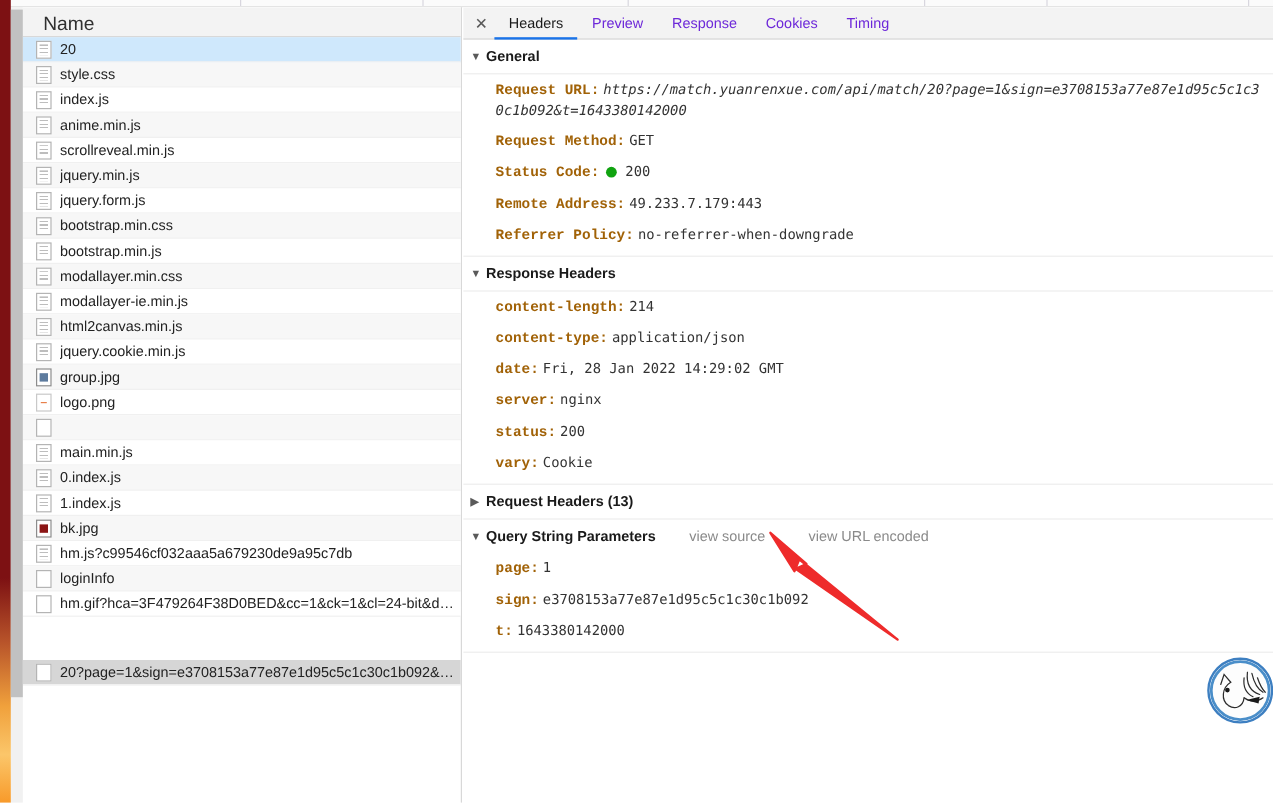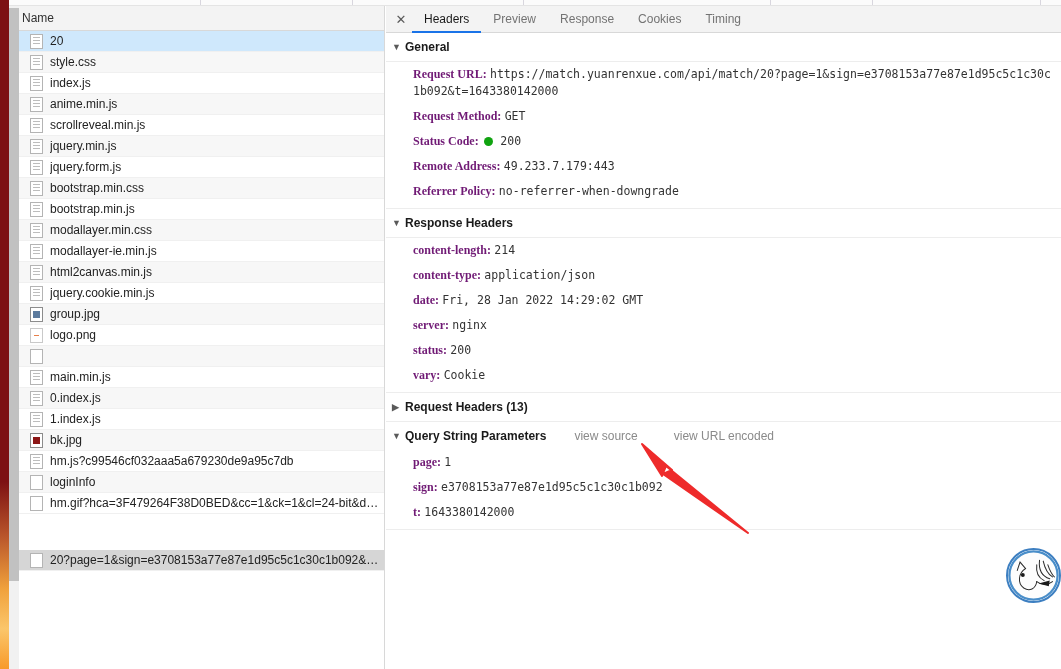--- a/index.html
+++ b/index.html
@@ -66,23 +66,23 @@
     width: 366px; height: 663px;
     background: #ffffff;
     border-right: 1px solid #d8d8d8;
     overflow: hidden;
   }
   .list-header {
     height: 25px;
     background: #f3f3f3;
     border-bottom: 1px solid #d8d8d8;
     display: flex;
-    align-items: center;
-    padding-left: 3px;
-    font-size: 12px;
+    align-items: flex-end;
+    padding-left: 17px;
+    font-size: 16px;
     color: #303030;
   }
   .list-body { position: relative; }
 
   .row {
     height: 21px;
     display: flex;
     align-items: center;
     padding-left: 11px;
     font-size: 12px;
@@ -184,21 +184,21 @@
     justify-content: center;
     font-size: 13px;
     color: #5a5a5a;
     cursor: pointer;
   }
   .tab {
     padding: 0 12px;
     display: flex;
     align-items: center;
     font-size: 12px;
-    color: #737373;
+    color: #6d28d9;
     cursor: pointer;
     border-bottom: 2px solid transparent;
     margin-bottom: -1px;
   }
   .tab.active {
     color: #1a1a1a;
     border-bottom-color: #1a73e8;
   }
 
   .detail-body {
@@ -235,30 +235,30 @@
     cursor: pointer;
   }
 
   .kv {
     padding: 4px 10px 4px 27px;
     line-height: 17px;
     display: block;
   }
   .kv .k {
     font-weight: bold;
-    color: #701a75;
-    font-family: Liberation Serif, serif;
+    color: #a16207;
+    font-family: Liberation Mono, monospace;
   }
   .kv .v {
     color: #333;
     font-family: "DejaVu Sans Mono", monospace;
     font-size: 11.5px;
     word-break: break-all;
   }
-  .kv.wrapurl .v { white-space: normal; }
+  .kv.wrapurl .v { white-space: normal; font-style: italic; }
 
   .status-dot {
     display: inline-block;
     width: 9px; height: 9px;
     border-radius: 50%;
     background: #10a310;
     margin: 0 4px -1px 2px;
   }
 
   .divider-line {

